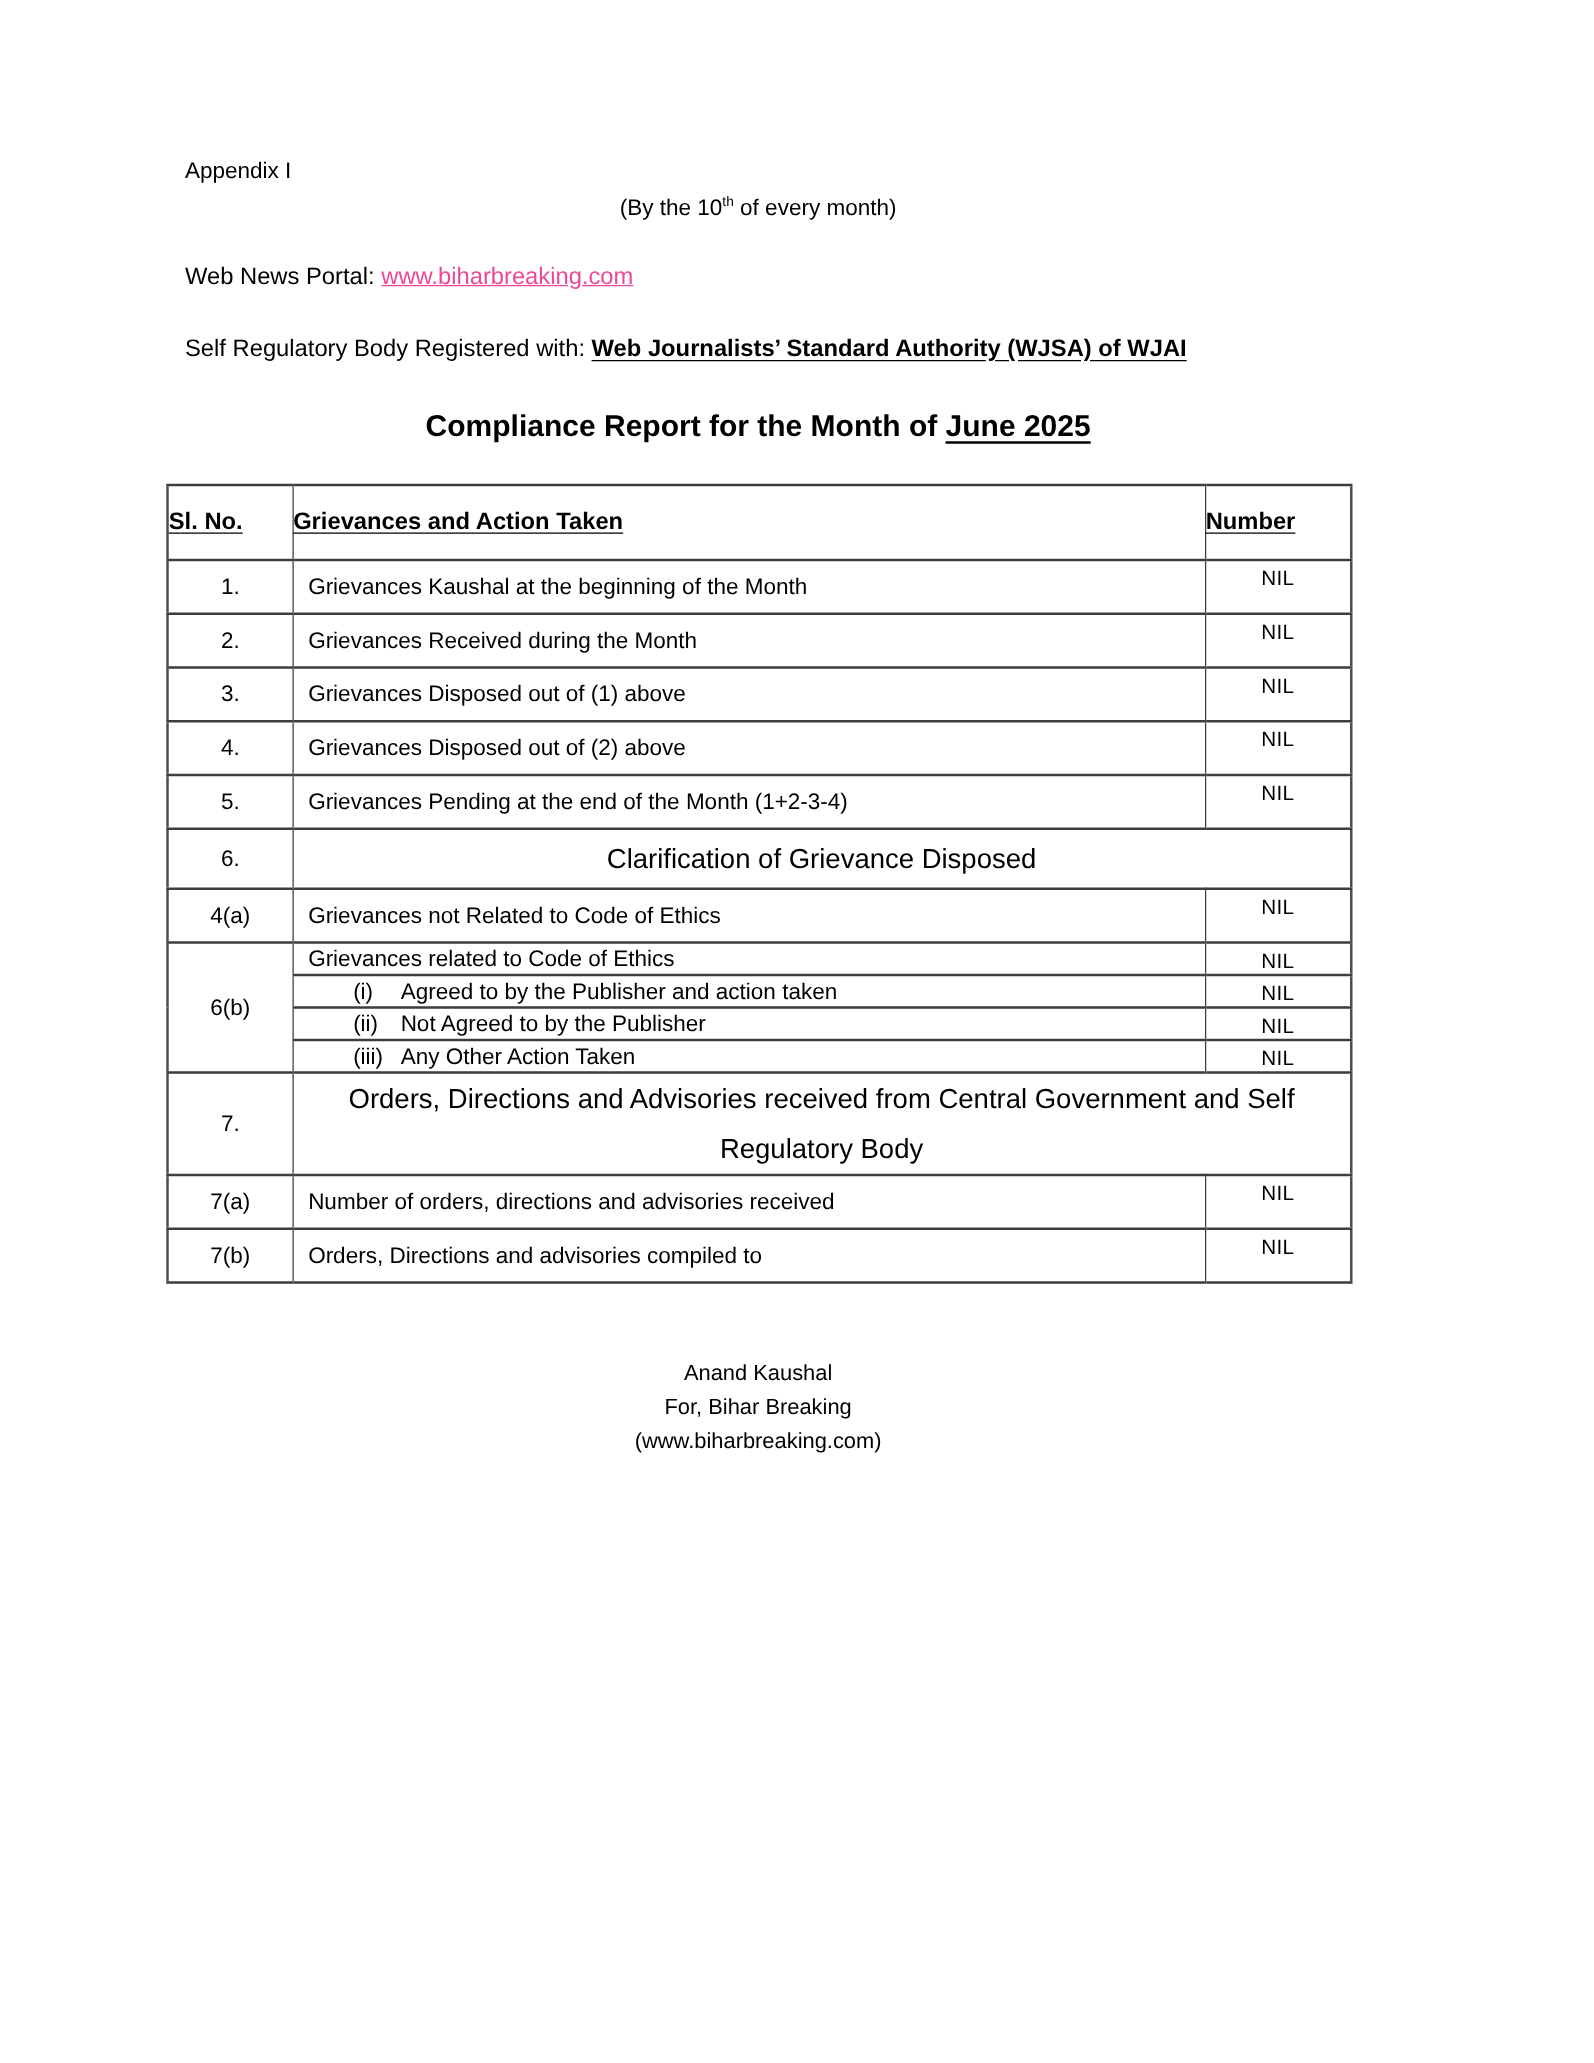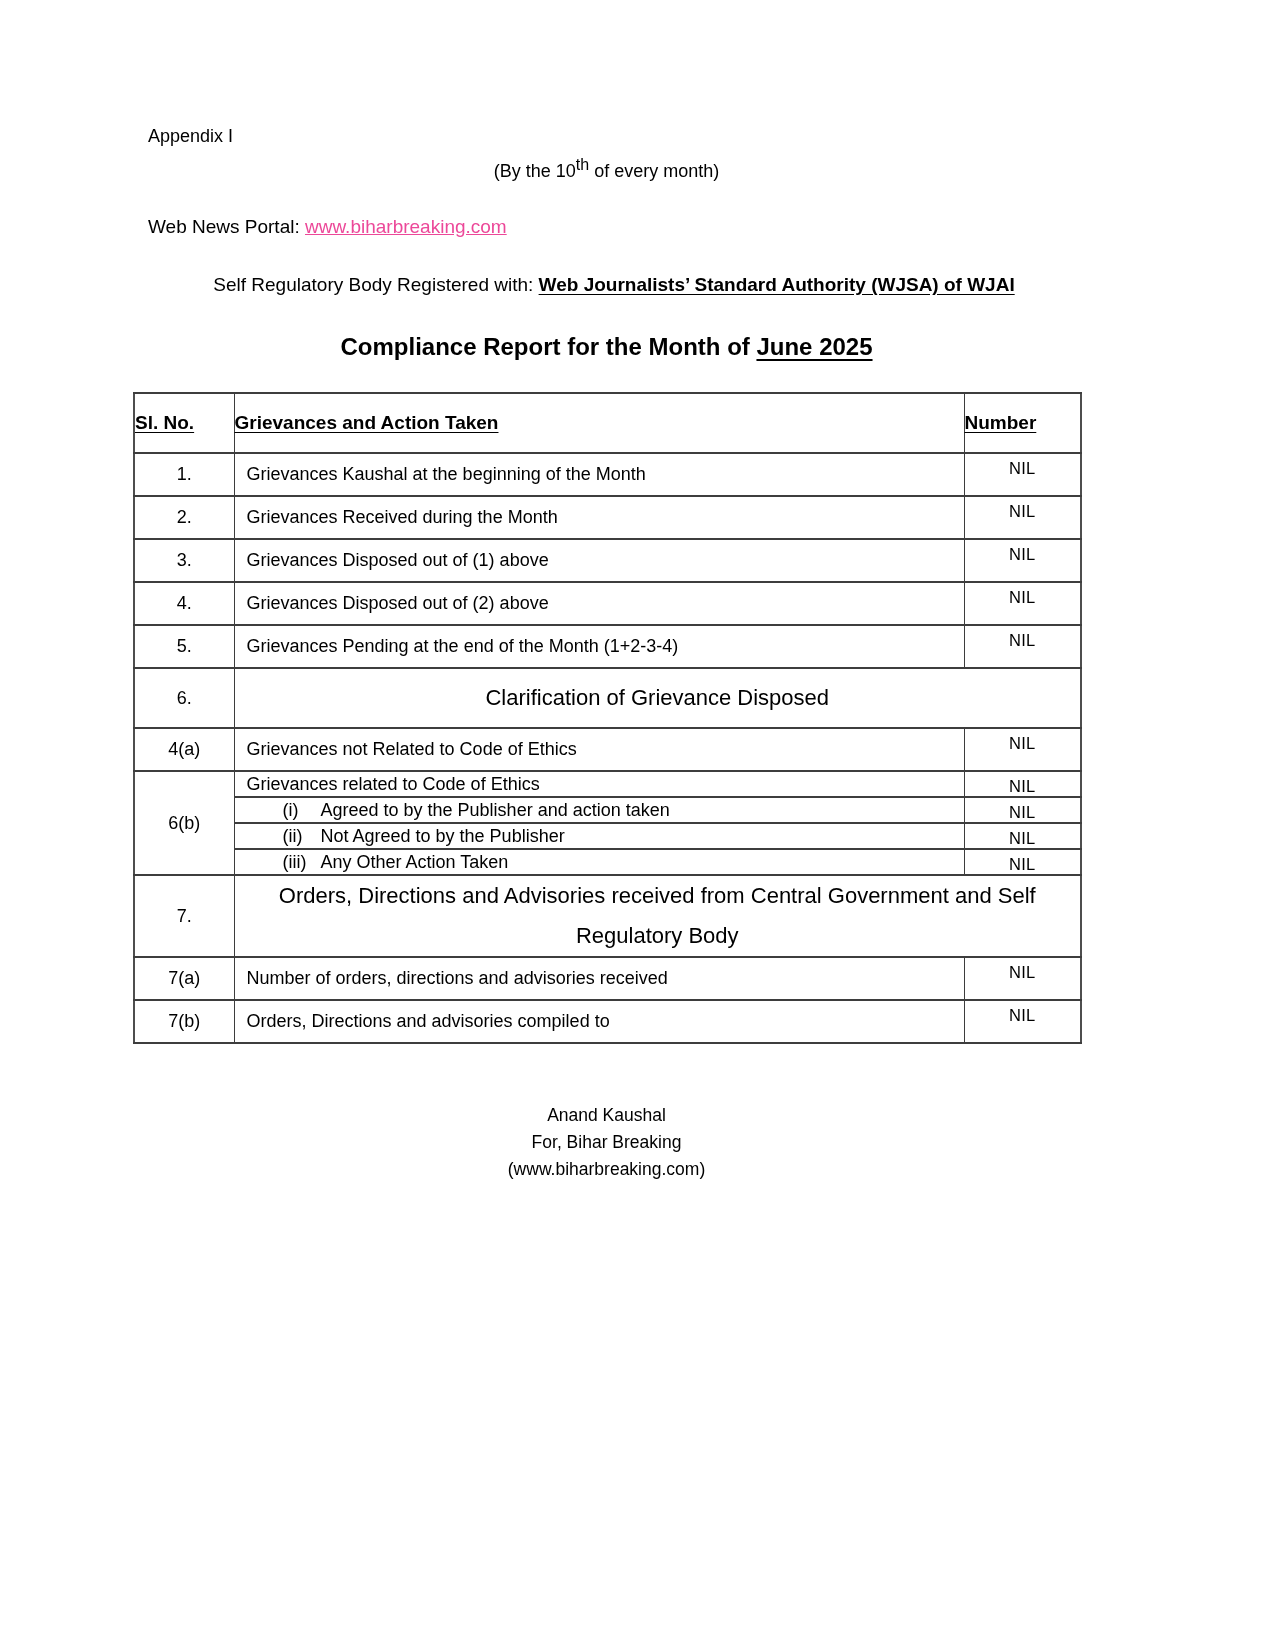--- a/index.html
+++ b/index.html
@@ -24,27 +24,27 @@
     font-size: 28px;
     font-weight: bold;
     letter-spacing: 0.2px;
   }
   .title .u { text-decoration: underline; text-decoration-thickness: 2.5px; text-underline-offset: 4px; }
   .subtitle {
     margin-top: 9px;
     text-align: center;
     font-size: 18px;
   }
-  .subtitle sup { font-size: 16px; }
+  .subtitle sup { font-size: 11px; }
   .para {
     margin-top: 34px;
     padding-left: 15px;
     font-size: 19px;
   }
-  .para.srb { margin-top: 36px; text-align: center; }
+  .para.srb { margin-top: 36px; }
   a.link {
     color: #ec4899;
     text-decoration: underline;
     cursor: pointer;
   }
   .bold-u { font-weight: bold; text-decoration: underline; text-underline-offset: 3px; }
   .report-title {
     margin-top: 37px;
     text-align: center;
     font-size: 24px;
@@ -70,21 +70,21 @@
   col.c-num { width: 117px; }
 
   tr.hdr th { height: 60px; font-size: 19px; font-weight: bold; text-align: left; vertical-align: middle; }
   tr.hdr .u { text-decoration: underline; text-underline-offset: 3px; }
 
   td.sl { text-align: center; vertical-align: middle; font-size: 18px; height: 43px; }
   td.action { text-align: left; vertical-align: middle; font-size: 18px; padding-left: 12px; }
   td.num { text-align: center; vertical-align: top; padding-top: 5px; font-size: 16.5px; letter-spacing: 0.3px; }
   td.section {
     text-align: center; vertical-align: middle;
-    font-size: 22px; font-weight: bold; height: 60px;
+    font-size: 22px; font-weight: bold; height: 48px;
   }
   td.section.two-line { height: 80px; line-height: 40px; padding: 0 40px; }
   td.action .marker { display: inline-block; width: 74px; padding-left: 36px; }
   td.action.sub { padding-left: 12px; }
 
   .signature {
     margin-top: 58px;
     text-align: center;
     font-size: 17.5px;
     line-height: 27px;

